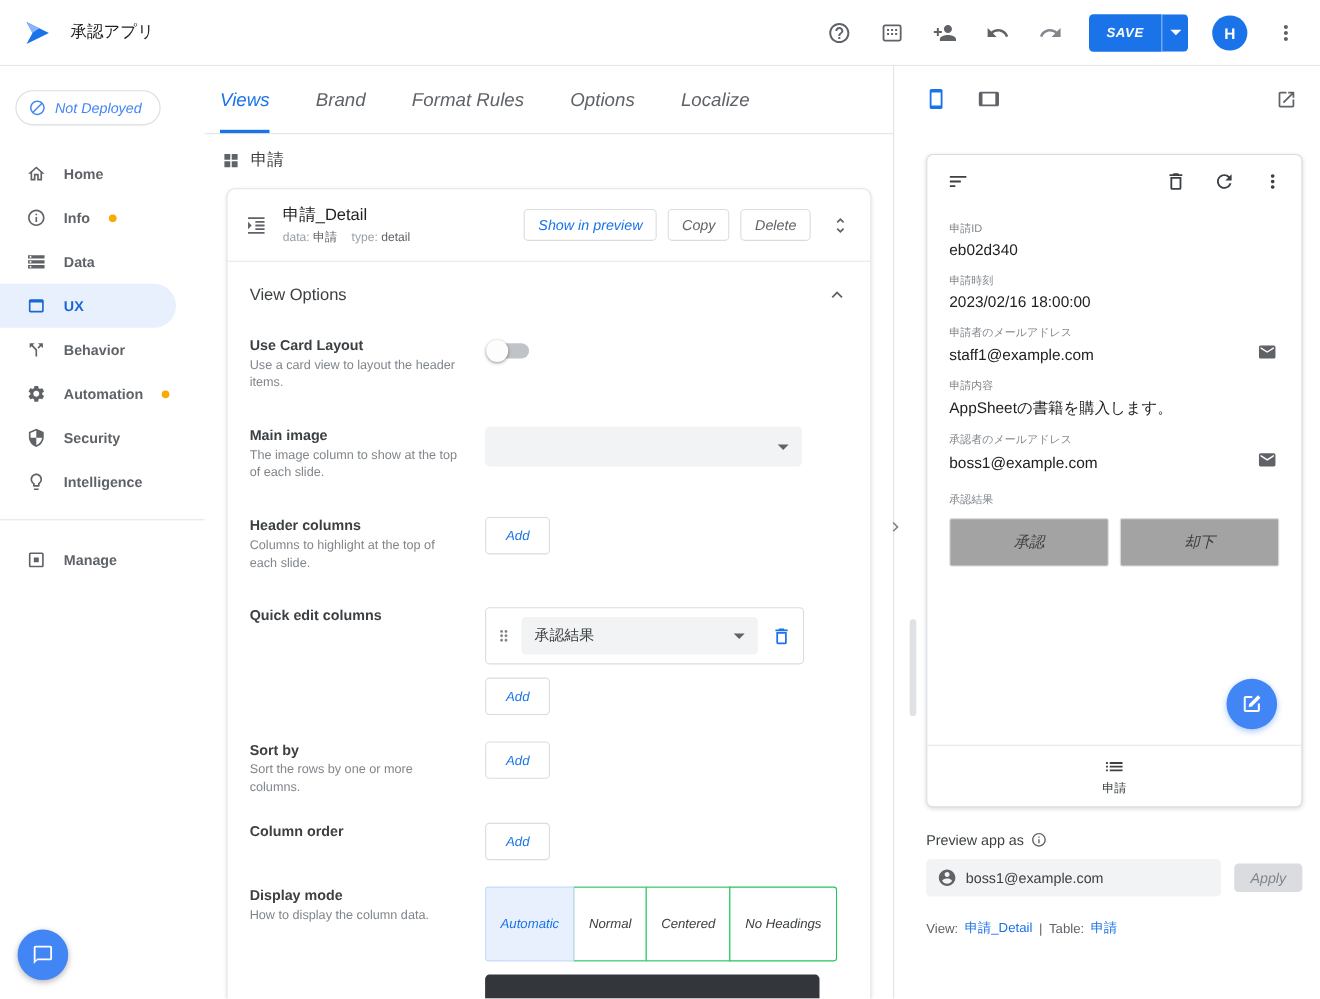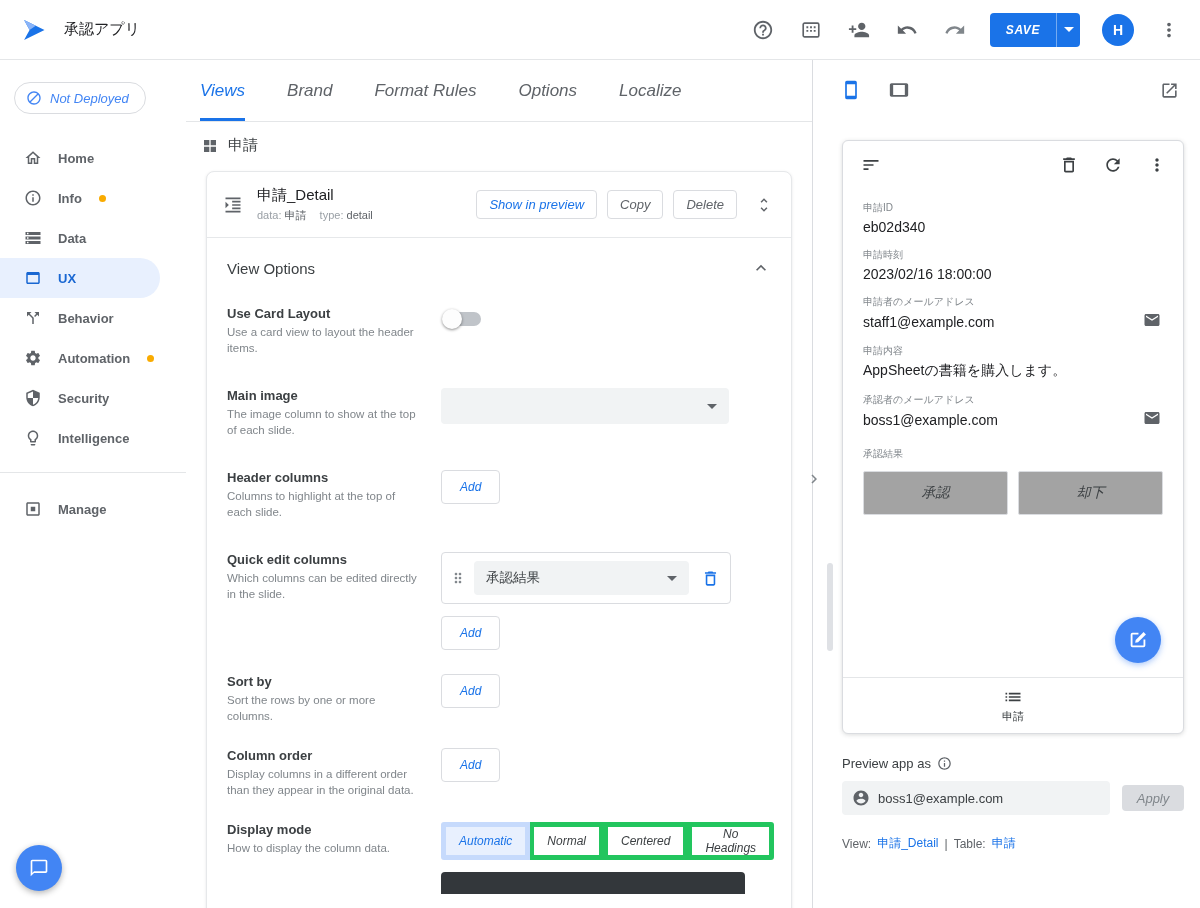--- a/index.html
+++ b/index.html
@@ -79,21 +79,21 @@
 
   .quick-box { width:290px; border:1px solid #dadce0; border-radius:4px; padding:8px 8px 8px 6px; display:flex; align-items:center; gap:6px; }
   .quick-box .select { flex:1; width:auto; height:34px; }
   .drag-handle { background:none; border:none; cursor:grab; padding:2px; }
   .drag-handle svg { width:16px; height:16px; fill:#80868b; }
   .trash-btn { background:none; border:none; cursor:pointer; padding:2px; margin-left:4px; }
   .trash-btn svg { width:19px; height:19px; fill:#1a73e8; }
   .add-below { margin-top:12px; }
 
   .segmented { display:flex; }
-  .seg { border:5px solid #22c55e; background:#fff; color:#3c4043; font-size:12px; padding:0 13px; margin-left:-1px; cursor:pointer;text-align:center; }
+  .seg { border:1px solid #22c55e; background:#fff; color:#3c4043; font-size:12px; padding:26px 13px; margin-left:-1px; cursor:pointer;text-align:center; }
   .seg:first-child { margin-left:0; border-radius:3px 0 0 3px; }
   .seg:last-child { border-radius:0 3px 3px 0; }
   .seg.active { background:#e8f0fe; color:#1a73e8; border-color:#c6dafc; position:relative; z-index:1; }
   .partial-dark { width:304px; height:22px; background:#33373b; border-radius:4px 4px 0 0; margin-top:12px; }
 
   
   .collapse-handle { position:absolute; left:805px; top:470px; background:none; border:none; cursor:pointer; padding:0; }
   .collapse-handle svg { width:18px; height:18px; fill:#80868b; }
   .panel-scrollbar { position:absolute; left:827px; top:563px; width:6px; height:88px; background:#dfe1e5; border-radius:3px; cursor:pointer; }
 
@@ -351,21 +351,20 @@
                 <div class="setting-desc">Columns to highlight at the top of each slide.</div>
               </div>
               <div class="setting-ctrl">
                 <button class="btn-add">Add</button>
               </div>
             </div>
 
             <div class="setting-row tight">
               <div class="setting-info">
                 <div class="setting-name">Quick edit columns</div>
-                <div class="setting-desc">Which columns can be edited directly in the slide.</div>
               </div>
               <div class="setting-ctrl">
                 <div class="quick-box">
                   <button class="drag-handle">
                     <svg viewBox="0 0 24 24">
                         <path d="M11 18c0 1.1-.9 2-2 2s-2-.9-2-2 .9-2 2-2 2 .9 2 2zm-2-8c-1.1 0-2 .9-2 2s.9 2 2 2 2-.9 2-2-.9-2-2-2zm0-6c-1.1 0-2 .9-2 2s.9 2 2 2 2-.9 2-2-.9-2-2-2zm6 4c1.1 0 2-.9 2-2s-.9-2-2-2-2 .9-2 2 .9 2 2 2zm0 2c-1.1 0-2 .9-2 2s.9 2 2 2 2-.9 2-2-.9-2-2-2zm0 6c-1.1 0-2 .9-2 2s.9 2 2 2 2-.9 2-2-.9-2-2-2z"></path>
                       </svg>
                   </button>
                   <div class="select">
                     <span>承認結果</span>
@@ -389,21 +388,20 @@
                 <div class="setting-desc">Sort the rows by one or more columns.</div>
               </div>
               <div class="setting-ctrl">
                 <button class="btn-add">Add</button>
               </div>
             </div>
 
             <div class="setting-row tight">
               <div class="setting-info">
                 <div class="setting-name">Column order</div>
-                <div class="setting-desc">Display columns in a different order than they appear in the original data.</div>
               </div>
               <div class="setting-ctrl">
                 <button class="btn-add">Add</button>
               </div>
             </div>
 
             <div class="setting-row tight">
               <div class="setting-info">
                 <div class="setting-name">Display mode</div>
                 <div class="setting-desc">How to display the column data.</div>

